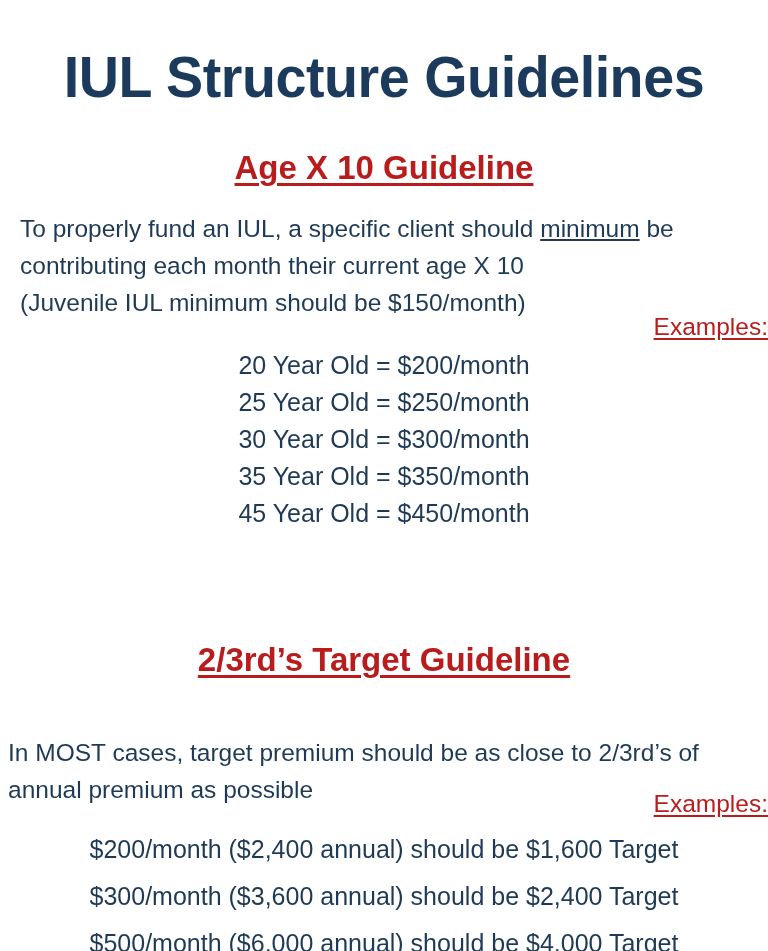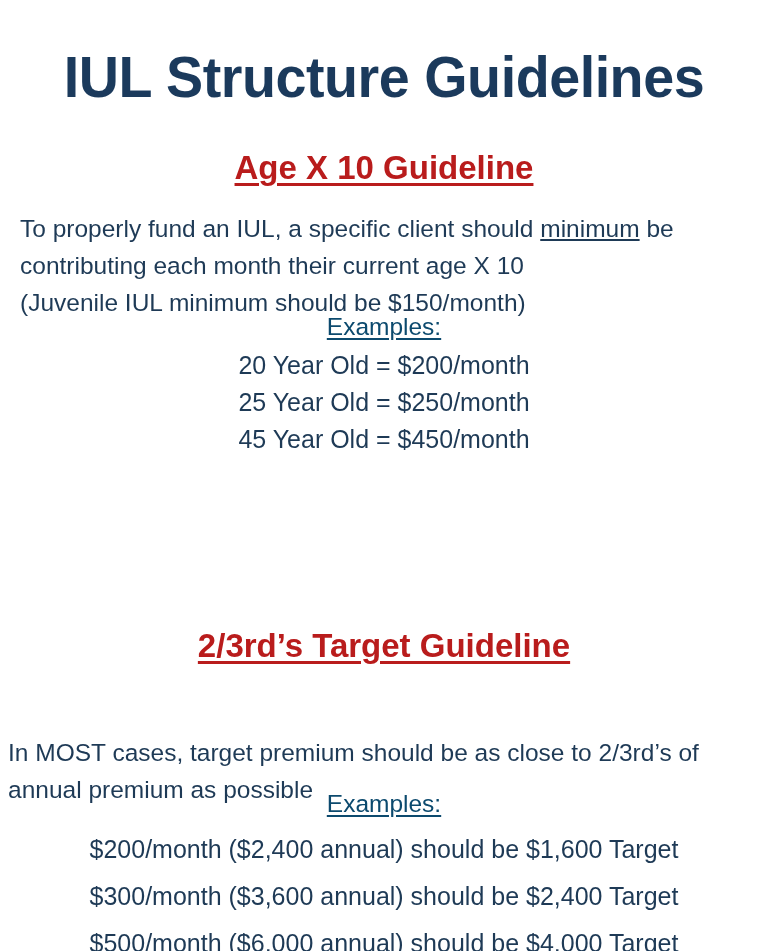--- a/index.html
+++ b/index.html
@@ -48,21 +48,21 @@
     text-align: center;
     font-size: 33px;
     font-weight: bold;
     color: #b91c1c;
     text-decoration: underline;
     text-underline-offset: 4px;
     text-decoration-thickness: 2.5px;
     white-space: nowrap;
   }
   #heading-age     { top: 122px; }
-  #heading-target  { top: 600px; }
+  #heading-target  { top: 614px; }
 
   
   .body-para {
     position: absolute;
     font-size: 24.5px;
     line-height: 37px;
     color: #1e3a56;
     white-space: pre-line;
   }
   #para-age {
@@ -83,23 +83,24 @@
     left: 0;
     width: 768px;
     text-align: center;
   }
   #examples-age    { top: 310px; }
   #examples-target { top: 787px; }
 
   .examples-label {
     font-size: 24.5px;
     line-height: 34px;
-    color: #0c4a6e;
+    color: #b91c1c;
     text-decoration: underline;
     text-underline-offset: 3px;
+    text-align: right;
   }
   .examples-list {
     list-style: none;
     margin: 0;
     padding: 0;
   }
   .examples-list li {
     font-size: 25px;
     line-height: 37px;
     color: #1e3a56;
@@ -119,20 +120,22 @@
   <h2 class="section-heading" id="heading-age">Age X 10 Guideline</h2>
 
   <p class="body-para" id="para-age"><span>To properly fund an IUL, a specific client should </span><span class="u">minimum</span><span> be contributing each month their current age X 10
 (Juvenile IUL minimum should be $150/month)</span></p>
 
   <div class="examples-block" id="examples-age">
     <div class="examples-label">Examples:</div>
     <ul class="examples-list">
       <li>20 Year Old = $200/month</li>
       <li>25 Year Old = $250/month</li>
+      <li>30 Year Old = $300/month</li>
+      <li>35 Year Old = $350/month</li>
       <li>45 Year Old = $450/month</li>
     </ul>
   </div>
 
   <h2 class="section-heading" id="heading-target">2/3rd’s Target Guideline</h2>
 
   <p class="body-para" id="para-target">In MOST cases, target premium should be as close to 2/3rd’s of annual premium as possible</p>
 
   <div class="examples-block" id="examples-target">
     <div class="examples-label">Examples:</div>

